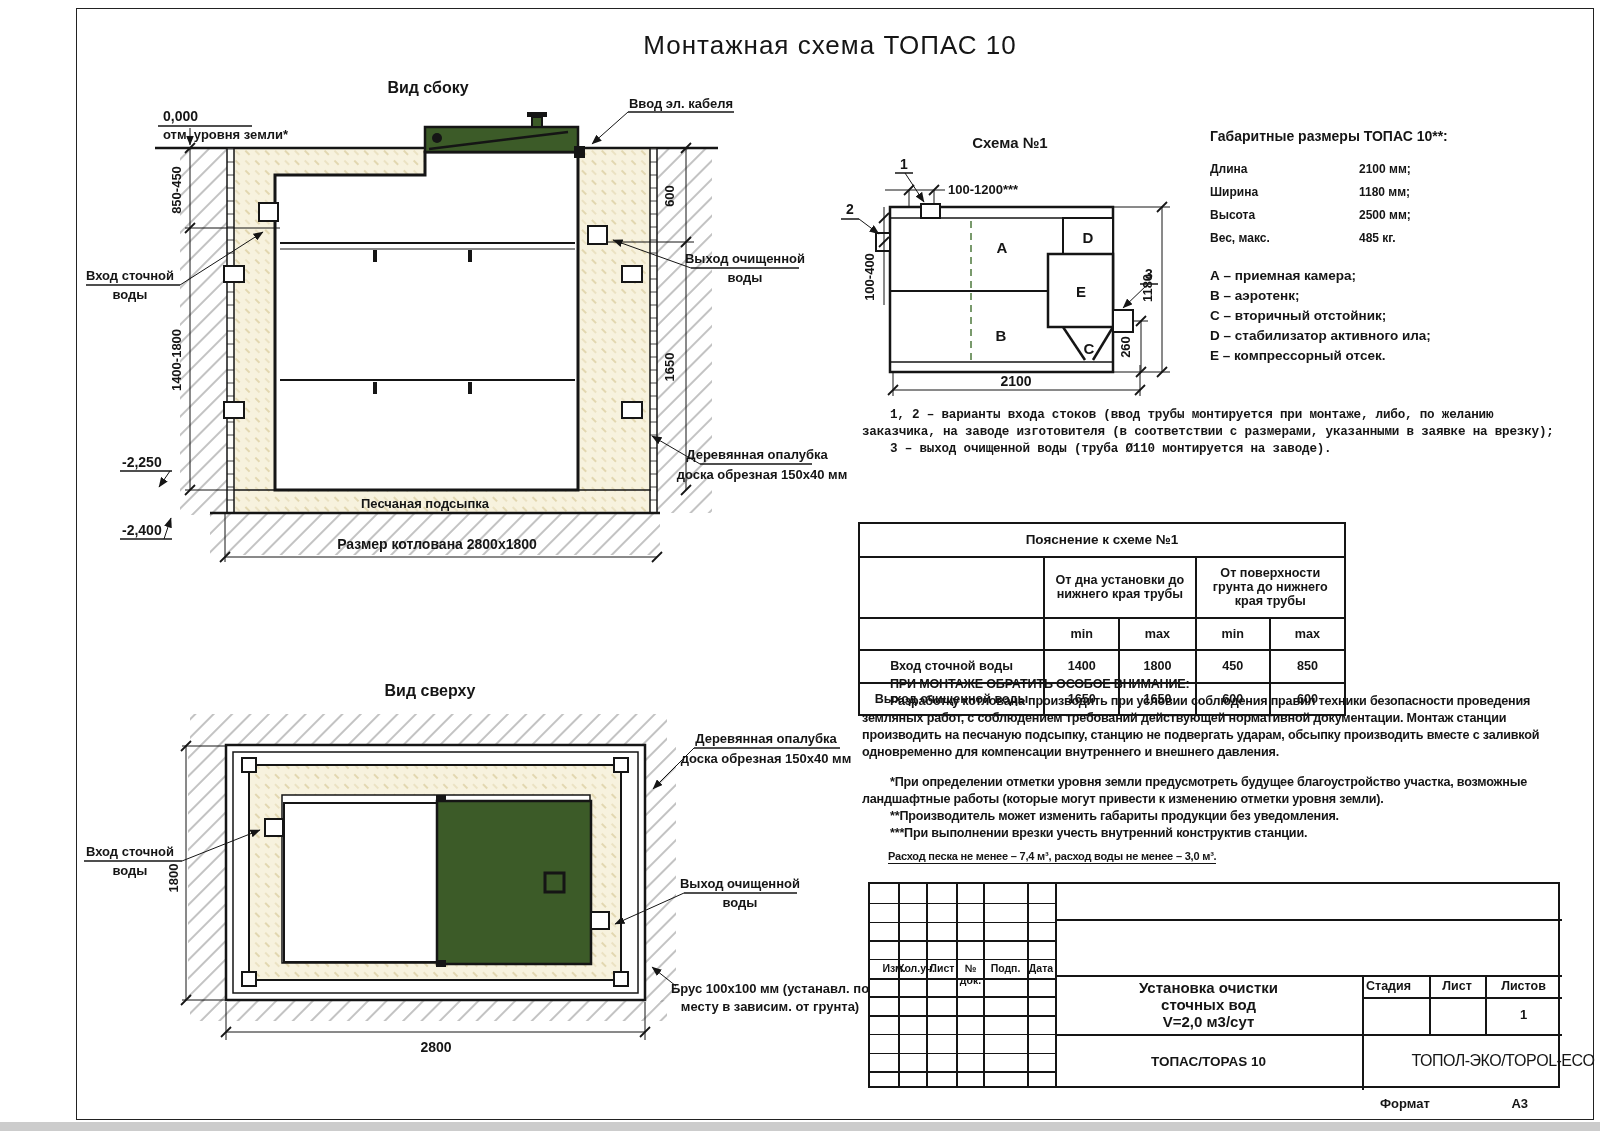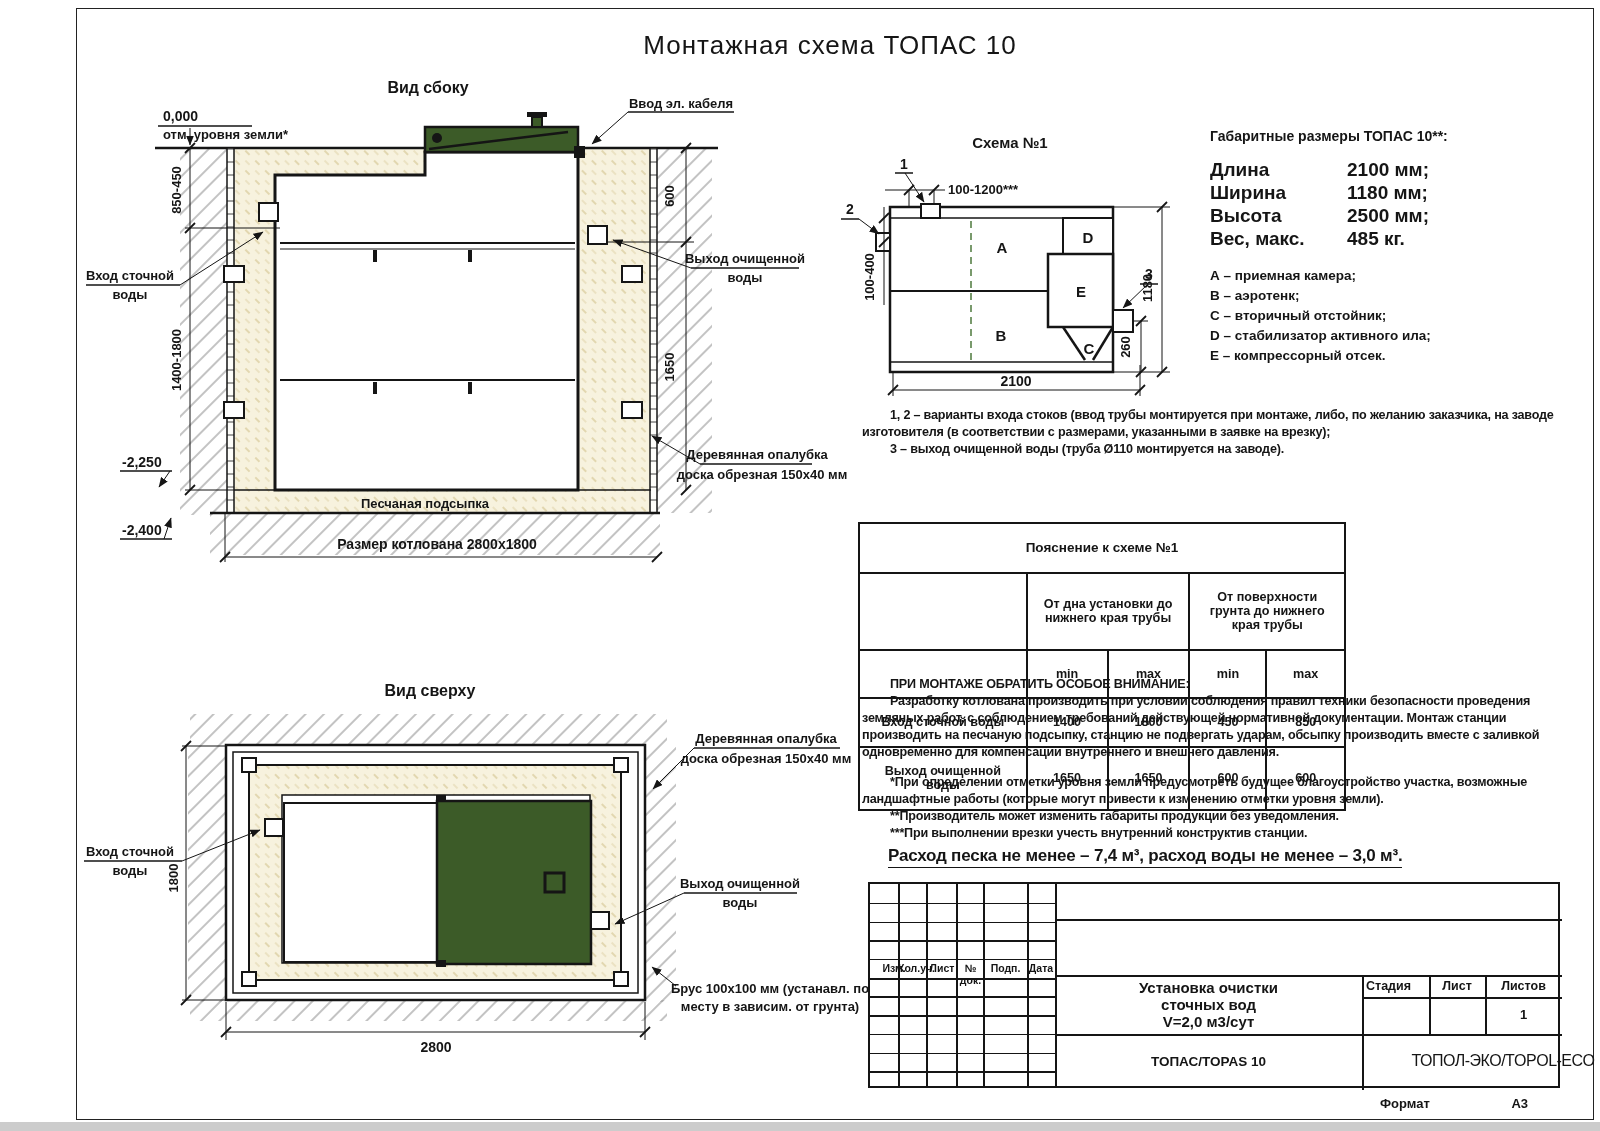--- a/index.html
+++ b/index.html
@@ -17,36 +17,36 @@
   .w25{stroke-width:2.5px;} .w3{stroke-width:3px;}
   .tk{stroke-width:1.8px;}
   .fw{fill:#fff;} .fb{fill:#151515;} .fg{fill:#3c5b28;} .fn{fill:none;}
   text{fill:#151515;font-family:"Liberation Sans",sans-serif;font-weight:700;}
   .t13{font-size:13px;} .t14{font-size:14px;} .t15{font-size:15px;} .t16{font-size:16px;}
   .dash-green{stroke:#4e7a3c;stroke-width:1.5px;stroke-dasharray:7 5;fill:none;}
   
   .rc{font-weight:700;font-size:12.6px;letter-spacing:-0.2px;line-height:1.34;}
   .rc p{margin:0 0 8px 0;text-indent:28px;}
   .rc p.tight{margin:0;}
-  #specs .row{display:flex;line-height:23px;font-size:19px;font-weight:700;}
+  #specs .row{display:flex;line-height:23px;font-size:12px;font-weight:700;gap:12px;}
   #specs .row .lab{width:137px;}
   #specs .hdr{font-size:14px;font-weight:700;margin-bottom:14px;}
   #legend div{font-size:13.5px;font-weight:700;line-height:20px;}
   
   table.expl{border-collapse:collapse;width:488px;font-weight:700;}
-  table.expl td,table.expl th{border:2px solid #151515;padding:16px;text-align:center;
+  table.expl td,table.expl th{border:2px solid #151515;padding:8px;text-align:center;
       font-size:12.6px;line-height:1.15;vertical-align:middle;}
   
   #stamp{position:absolute;left:868px;top:882px;width:692px;height:206px;border:2.5px solid #151515;box-sizing:border-box;}
   #stamp .vl,#stamp .hl{position:absolute;background:#151515;}
   #stamp .cell-label{position:absolute;font-size:10.5px;font-weight:700;text-align:center;}
   #stamp .big{display:flex;align-items:center;justify-content:center;text-align:center;position:absolute;}
   #format-row{position:absolute;top:1096px;left:1380px;width:180px;font-size:13px;font-weight:700;}
   .consump{border-bottom:1.5px solid #151515;padding-bottom:1px;display:inline-block;
-           font-weight:700;font-size:17px;letter-spacing:-0.2px;}
+           font-weight:700;font-size:11px;letter-spacing:-0.2px;}
 </style>
 </head>
 <body>
 
 <div id="sheet">
   <div id="frame"></div>
   <div id="edge-strip"></div>
 
   <div id="doc-title">Монтажная схема ТОПАС 10</div>
 
@@ -358,21 +358,21 @@
   </div>
 
   <div id="legend" class="abs" style="left:1210px;top:266px;width:360px;">
     <div>А – приемная камера;</div>
     <div>В – аэротенк;</div>
     <div>С – вторичный отстойник;</div>
     <div>D – стабилизатор активного ила;</div>
     <div>Е – компрессорный отсек.</div>
   </div>
 
-  <div class="abs rc" style="left:862px;top:407px;width:692px;">
+  <div class="abs rc" style="left:862px;top:407px;width:692px;font-family:Liberation Mono, monospace;">
     <p class="tight">1, 2 – варианты входа  стоков (ввод трубы монтируется при монтаже, либо, по желанию заказчика, на заводе изготовителя (в соответствии с размерами, указанными в заявке на врезку);</p>
     <p class="tight">3 – выход очищенной воды (труба Ø110 монтируется на заводе).</p>
   </div>
 
   <table class="expl abs" style="left:858px;top:522px;">
     <tbody>
         <tr style="height:28px;">
       <td colspan="5" style="font-size:13.5px;">Пояснение к схеме №1</td>
     </tr>
     <tr style="height:44px;">

